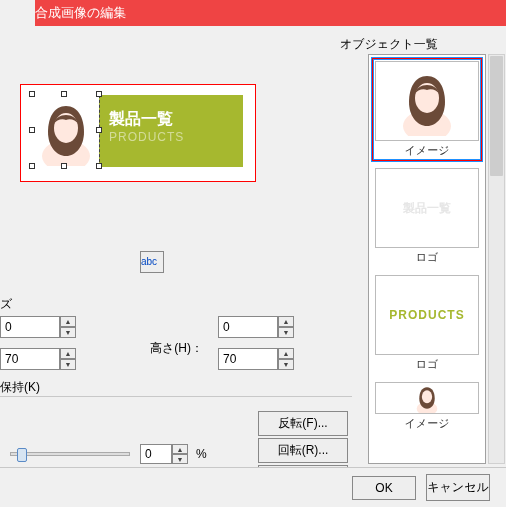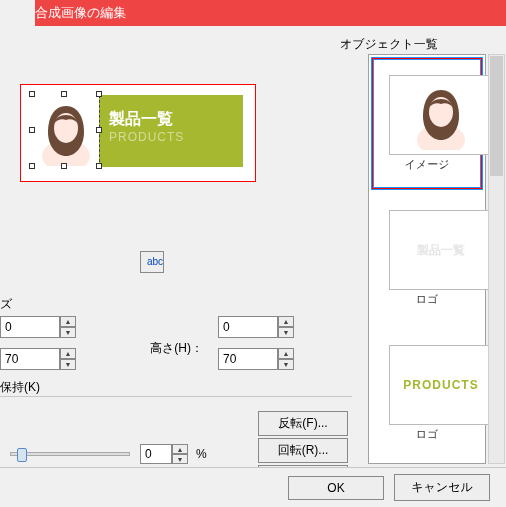--- a/index.html
+++ b/index.html
@@ -3,48 +3,48 @@
 <meta charset="utf-8">
 <style>
   * { box-sizing: border-box; margin: 0; padding: 0; }
   body { font-family: "MS UI Gothic", sans-serif; font-size: 12px; background: #f0f0f0; width: 506px; height: 507px; overflow: hidden; }
   .titlebar { background: #ef4444; color: #fff; text-align: left; padding: 4px 0; font-size: 13px; margin-left: 35px; }
   .content { position: relative; padding: 8px 8px 0 0; height: 438px; }
   .obj-list-label { position: absolute; left: 340px; top: 10px; font-size: 12px; }
   .obj-list-region { position: absolute; left: 368px; top: 28px; width: 118px; height: 410px; border: 1px solid #a0a0a0; background: #fff; padding: 2px; }
   .scrollbar-v { position: absolute; left: 488px; top: 28px; width: 17px; height: 410px; background: #eaeaea; border: 1px solid #d0d0d0; }
   .scrollbar-thumb { background: #cdcdcd; height: 120px; margin: 1px; border-radius: 1px; }
-  .obj-item { border: 3px solid transparent; padding: 15px; margin-bottom: 2px; }
+  .obj-item { border: 3px solid transparent; padding: 1px; margin-bottom: 2px; }
   .obj-item.selected { border-color: #1e90ff; }
   .obj-thumb { width: 104px; height: 80px; border: 1px solid #bbb; background: #fff; display: flex; align-items: center; justify-content: center; position: relative; overflow: hidden; }
   .obj-item .obj-sel-hi { position: absolute; inset: -2px; border: 1px solid #f00; pointer-events: none; display: none; }
   .obj-item.selected .obj-sel-hi { display: block; }
   .obj-caption { text-align: center; font-size: 11px; color: #333; padding-top: 2px; }
   .girl-svg { width: 60px; height: 70px; }
   .canvas-area { position: absolute; left: 20px; top: 58px; width: 236px; height: 98px; border: 1px solid #f00; background: #fff; }
   .composite { position: absolute; left: 12px; top: 10px; width: 210px; height: 72px; background: #a6b82f; display: flex; }
   .composite-img { width: 66px; height: 72px; background: #fff; display: flex; align-items: center; justify-content: center; }
   .composite-text { padding: 14px 0 0 10px; }
   .composite-text .jp { color: #fff; font-size: 16px; font-weight: bold; }
   .composite-text .en { color: rgba(255,255,255,0.5); font-size: 12px; letter-spacing: 1px; }
   .sel-handle { position: absolute; width: 6px; height: 6px; background: #fff; border: 1px solid #333; }
   .sep-dotted { position: absolute; width:0; height: 72px; border-left: 1px dashed #444; left: 78px; top: 10px; }
-  .tool-btn { position: absolute; left: 140px; top: 225px; width: 24px; height: 22px; border: 1px solid #888; background: #eee; text-align: right; font-size: 10px; color: #0047c2; line-height: 20px; }
+  .tool-btn { position: absolute; left: 140px; top: 225px; width: 24px; height: 22px; border: 1px solid #888; background: #eee; text-align: left; font-size: 10px; color: #0047c2; line-height: 20px; }
   .info-label { position: absolute; left: 0; top: 246px; font-size: 12px; }
   .sz-label { position: absolute; left: 0; top: 270px; font-size: 12px; }
   .row { position: absolute; display: flex; align-items: center; }
   .num-input { width: 60px; height: 22px; border: 1px solid #888; background: #fff; padding: 0 4px; font-size: 12px; }
   .spin { width: 16px; height: 22px; display: flex; flex-direction: column; }
   .spin div { flex: 1; border: 1px solid #888; background: #eee; font-size: 7px; display: flex; align-items: center; justify-content: center; color: #444; }
   .lbl { font-size: 12px; margin-right: 6px; }
   .keep-label { position: absolute; left: 0; top: 353px; font-size: 12px; }
   .hr { position: absolute; left: 0; top: 370px; width: 352px; border-top: 1px solid #c8c8c8; }
   .btn { border: 1px solid #888; background: #eee; text-align: center; font-size: 12px; padding: 3px 0; width: 90px; }
   .footer { position: absolute; bottom: 0; left: 0; right: 0; height: 40px; border-top: 1px solid #c8c8c8; display: flex; align-items: center; justify-content: flex-end; gap: 10px; padding-right: 16px; background: #f0f0f0; }
-  .footer .btn { width: 96px; padding: 4px 0; }
+  .footer .btn { width: 64px; padding: 4px 0; }
   .slider { position: absolute; left: 10px; top: 418px; display: flex; align-items: center; }
   .slider-track { width: 120px; height: 4px; background: #ddd; border: 1px solid #aaa; position: relative; }
   .slider-thumb { position: absolute; left: 6px; top: -5px; width: 10px; height: 14px; background: #d6e4f2; border: 1px solid #5a8ac6; border-radius: 2px; }
   .slider-num { width: 32px; height: 20px; border: 1px solid #888; background: #fff; margin-left: 10px; padding: 0 4px; font-size: 12px; line-height: 18px; }
   .logo-thumb-jp { color: #fff; font-size: 12px; font-weight: bold; }
   .logo-thumb-en { color: #a6b82f; font-size: 12px; font-weight: bold; letter-spacing: 1px; }
 </style>
 </head>
 <body>
 

